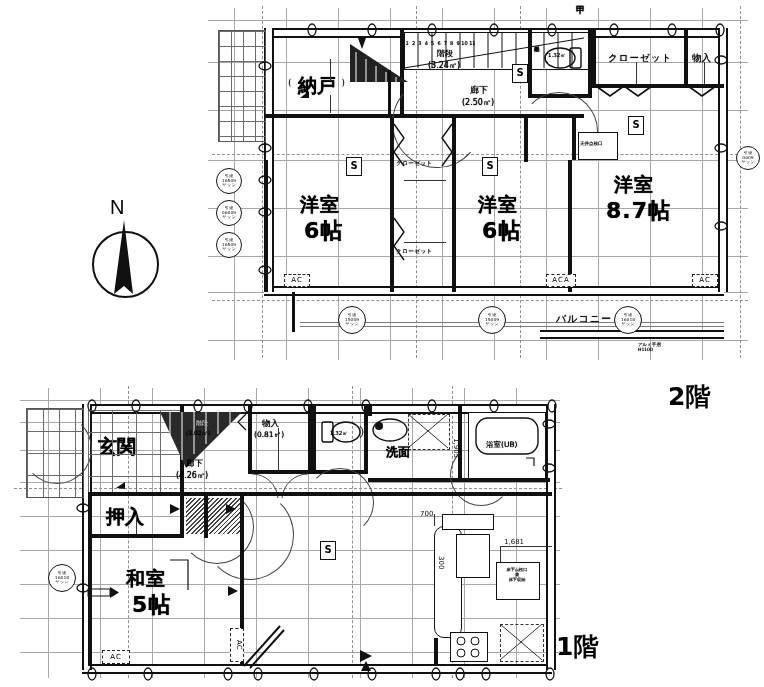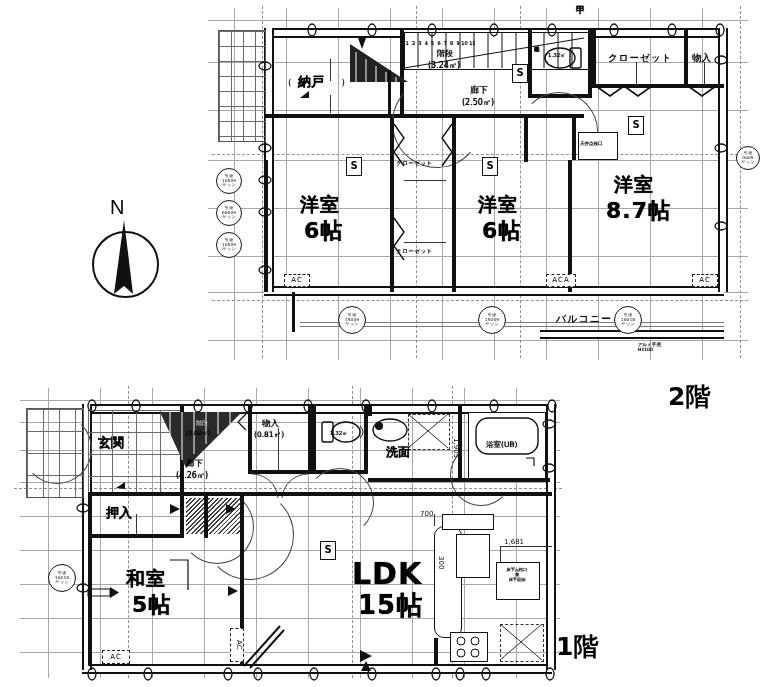--- a/index.html
+++ b/index.html
@@ -22,21 +22,21 @@
   .dashdotv{position:absolute;border-left:1px dashed #909090;}
   .boxout{position:absolute;border:1px solid #111;background:#fff;}
   .boxoutd{position:absolute;border:1px dashed #333;background:transparent;}
   .fillblk{position:absolute;background:#111;}
 
   
   .rname{position:absolute;white-space:nowrap;font-weight:bold;letter-spacing:1px;
          text-shadow:0 0 1px #000;}
   .rname.big{font-size:19px;}
   .rname.big2{font-size:22px;}
-  .rname.mid{font-size:13px;font-weight:bold;letter-spacing:0px;}
+  .rname.mid{font-size:19px;font-weight:bold;letter-spacing:0px;}
   .rname.sm{font-size:9px;font-weight:normal;letter-spacing:0;}
   .rname.xs{font-size:7px;font-weight:normal;letter-spacing:0;}
   .rname.tiny{font-size:5.5px;font-weight:normal;letter-spacing:0;line-height:1.15;}
   .floorlbl{position:absolute;font-size:25px;font-weight:bold;letter-spacing:0px;}
 
   
   .sbox{position:absolute;width:14px;height:17px;border:1.4px solid #111;background:#fff;
         font-size:10px;font-weight:bold;text-align:center;line-height:16px;}
   
   .acbox{position:absolute;border:1px dashed #222;background:#fff;font-size:7px;
@@ -453,22 +453,20 @@
     <div class="wall" style="left:240px;top:156px;width:4px;height:132px;"></div>
     <div class="rname big" style="left:126px;top:188px;">和室</div>
     <div class="rname big2" style="left:132px;top:212px;">5帖</div>
     <svg style="left:168px;top:180px;width:24px;height:34px;">
         <path d="M2,2 h18 v30" fill="none" stroke="#111" stroke-width="1.2"></path>
       </svg>
     <svg style="left:226px;top:206px;width:16px;height:14px;">
         <polygon points="2,2 12,7 2,12" fill="#111"></polygon>
       </svg>
 
-    <div class="rname" style="left:352px;top:178px;font-size:30px;font-weight:bold;letter-spacing:1px;">LDK</div>
-    <div class="rname" style="left:358px;top:210px;font-size:26px;font-weight:bold;">15帖</div>
     <div class="sbox" style="left:320px;top:163px;">S</div>
 
     <div class="boxout" style="left:434px;top:148px;width:26px;height:110px;border-radius:10px 10px 10px 10px;"></div>
     <div class="boxout" style="left:442px;top:136px;width:50px;height:14px;"></div>
     <div class="boxout" style="left:456px;top:156px;width:32px;height:42px;"></div>
     <div class="boxout" style="left:450px;top:254px;width:36px;height:28px;"></div>
     <svg style="left:450px;top:254px;width:36px;height:28px;">
       <g fill="none" stroke="#111" stroke-width="1">
         <circle cx="11" cy="9" r="4"></circle>
           <circle cx="25" cy="9" r="4"></circle>

